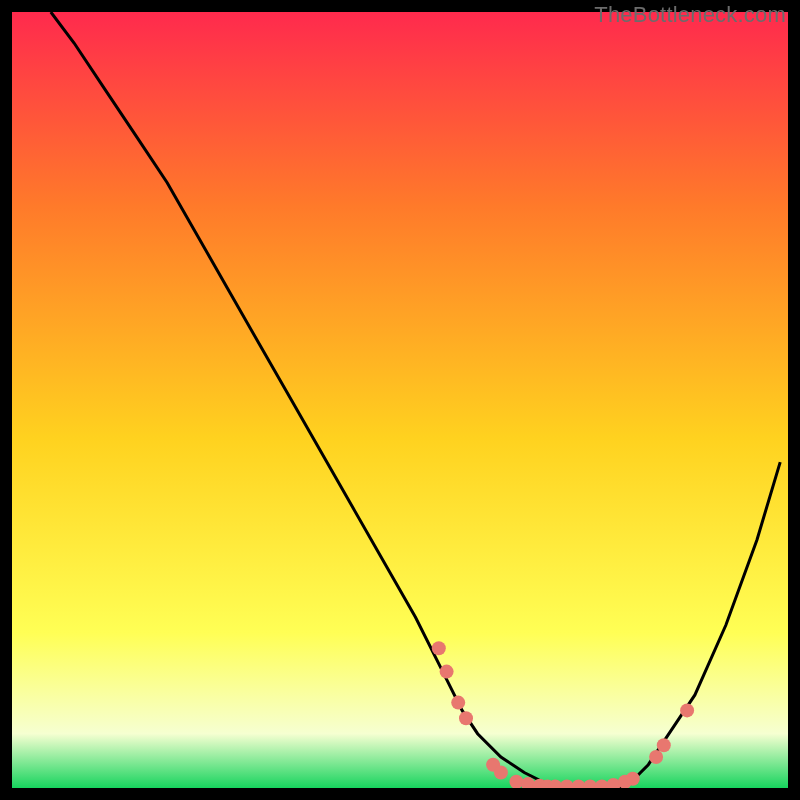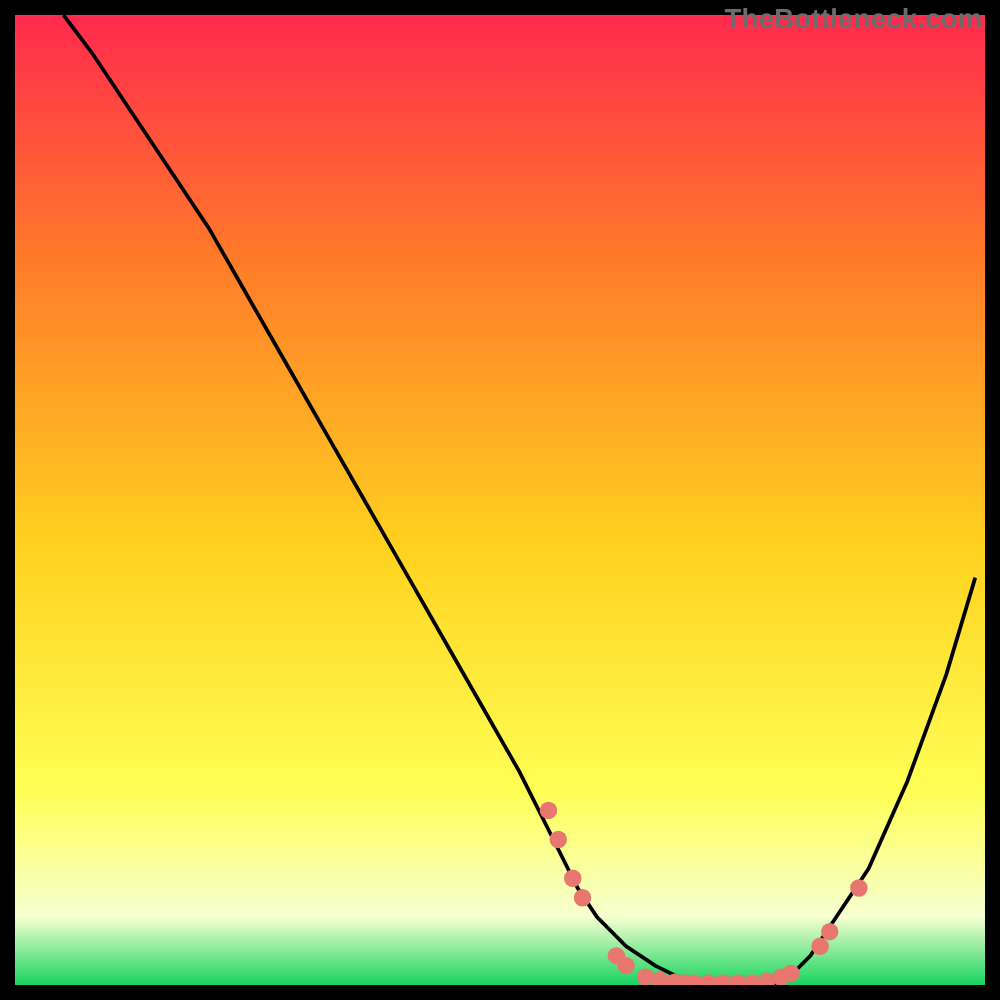--- a/index.html
+++ b/index.html
@@ -25,21 +25,21 @@
     top: 12px;
     width: 776px;
     height: 776px;
   }
   .watermark {
     position: absolute;
     top: 2px;
     right: 14px;
     color: #6c6c6c;
     font-size: 22px;
-    font-weight: 700;
+    font-weight: 400;
     letter-spacing: 0.2px;
     user-select: none;
   }
 </style>
 </head>
 <body>
 
 <div class="frame"></div>
 
 <svg class="plot" viewBox="0 0 776 776" preserveAspectRatio="none">

